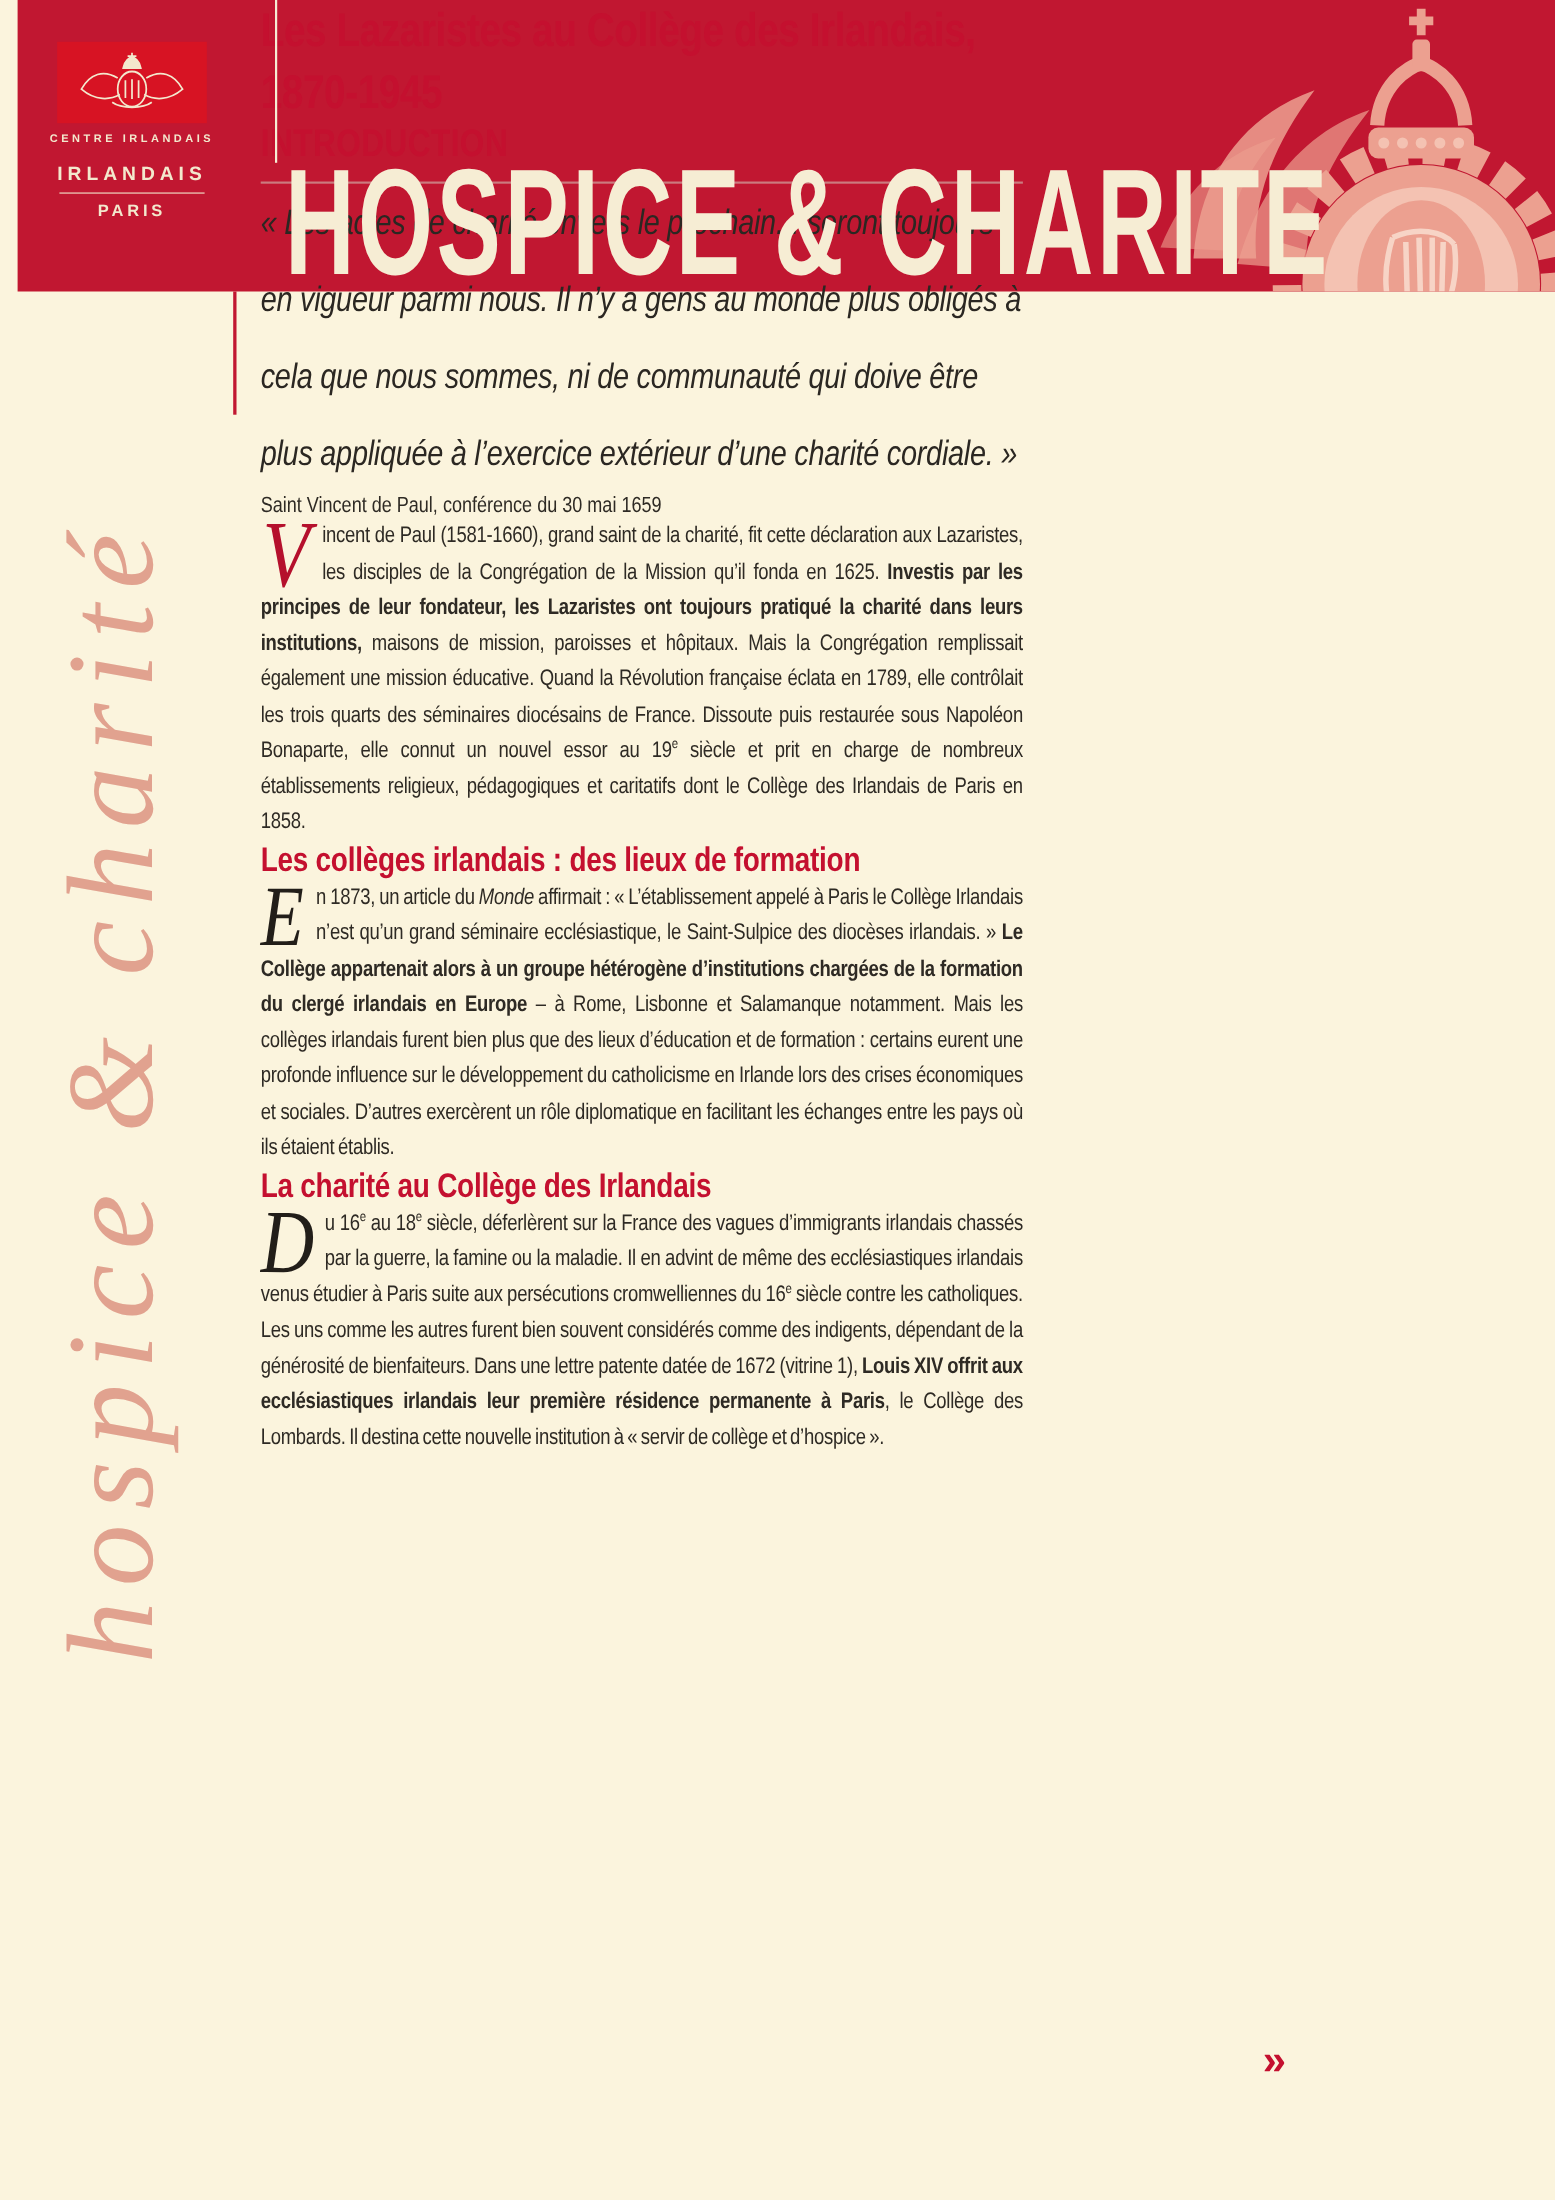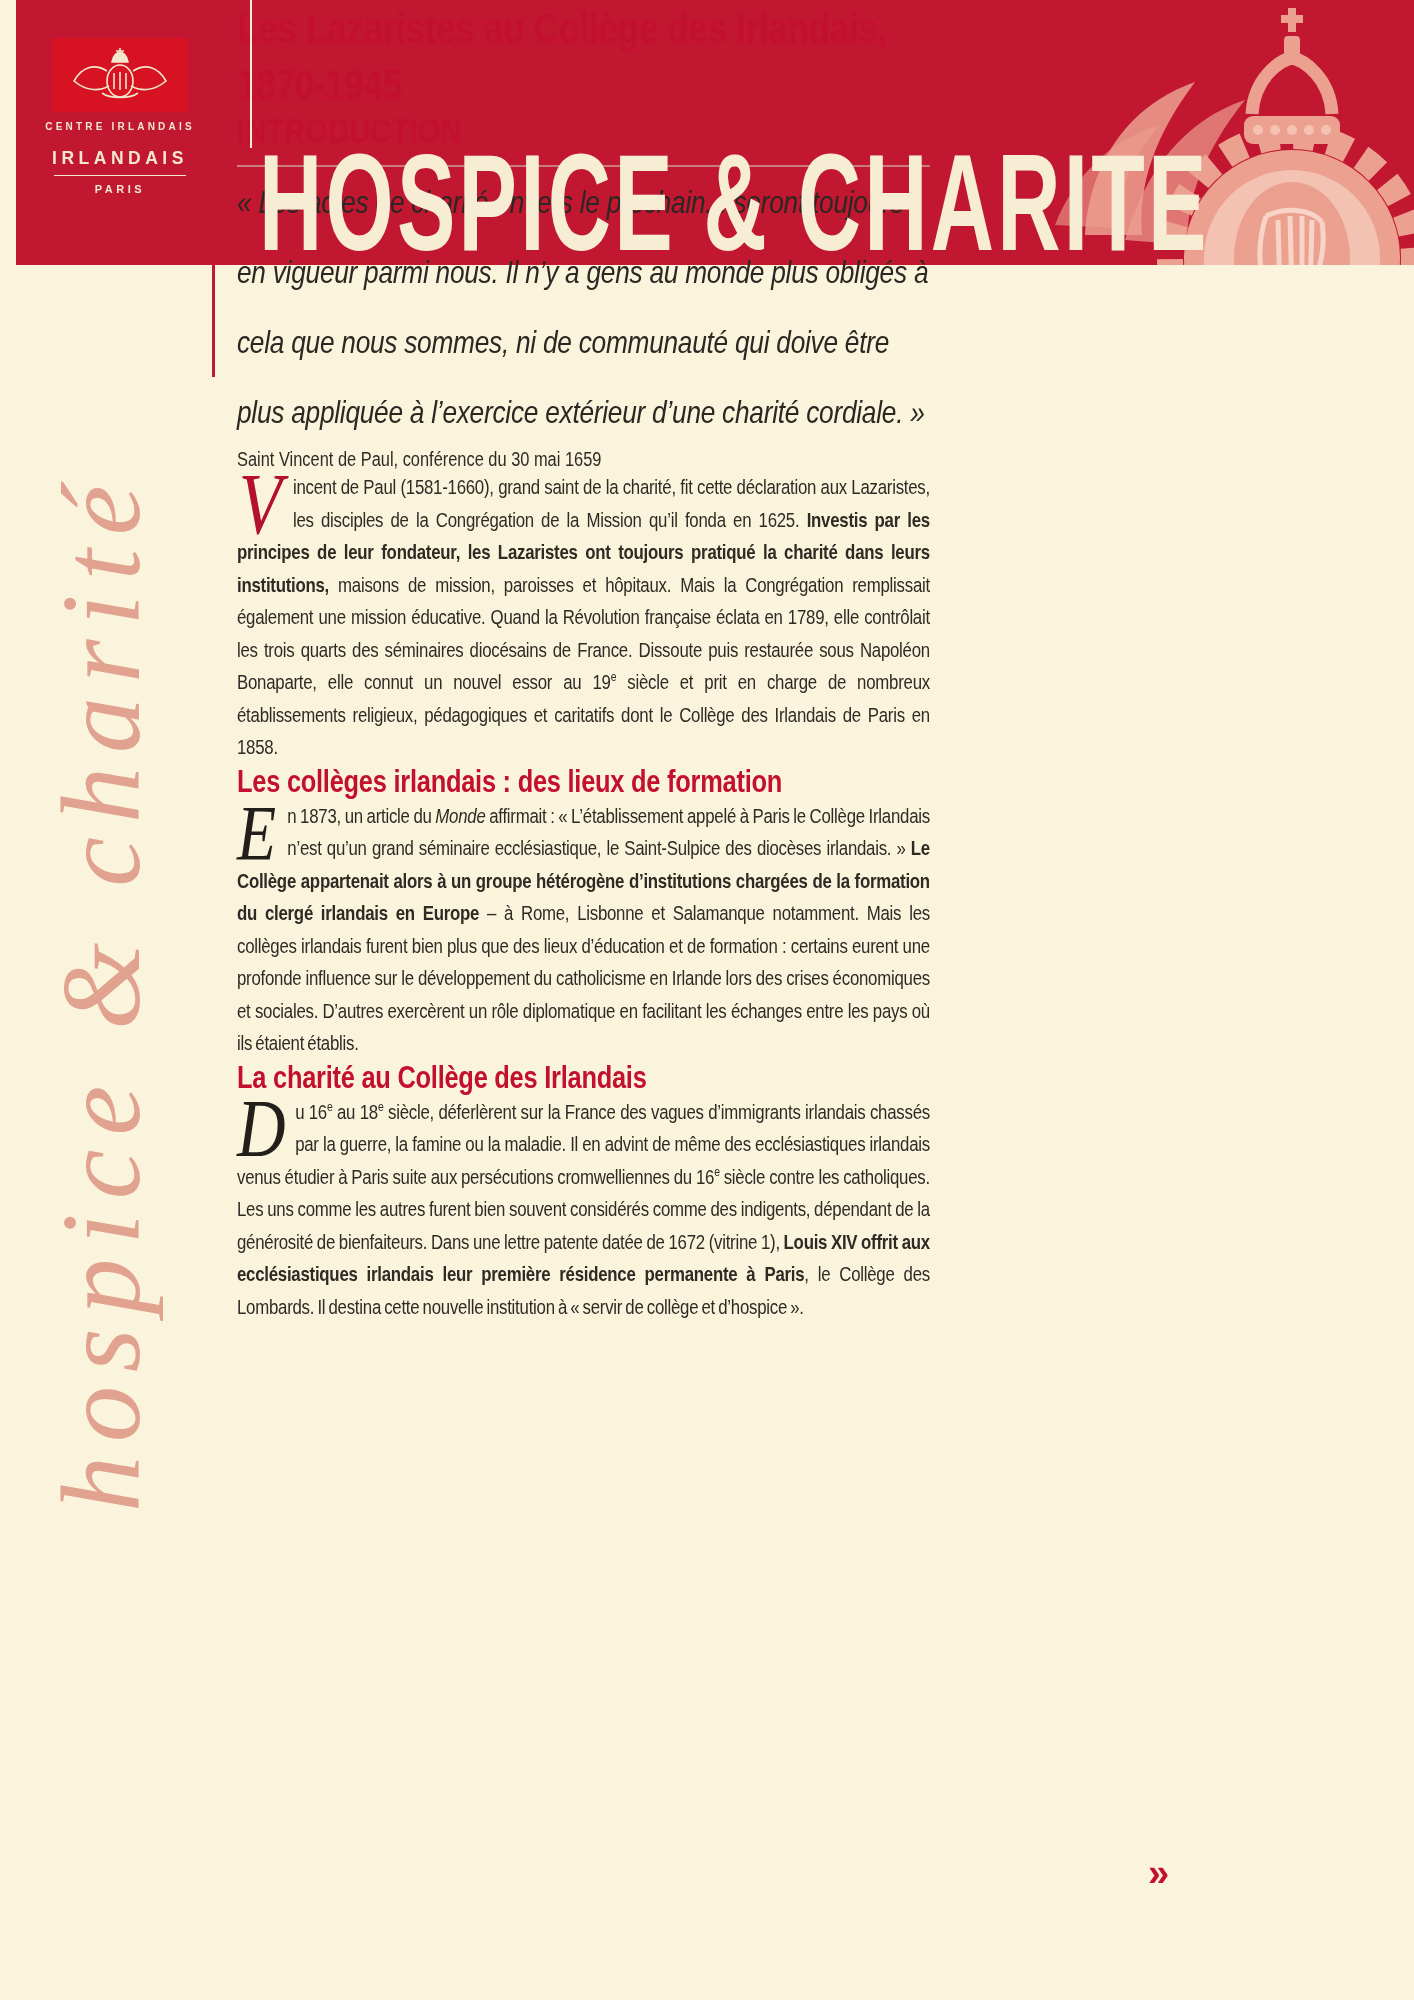--- a/index.html
+++ b/index.html
@@ -11,21 +11,21 @@
   .banner-title{position:absolute;left:243px;top:134px;font-size:137px;line-height:1.0;font-weight:bold;
         color:#f6edd4;letter-spacing:5px;transform:scaleX(0.64);transform-origin:0 0;
         white-space:nowrap;z-index:3;}
   .crest{position:absolute;right:0;top:0;z-index:1;}
   
   .logo{position:absolute;left:30px;top:38px;width:180px;text-align:center;color:#f3e8cd;z-index:5;}
   .logo-box{width:136px;height:74px;background:#d71323;margin:0 auto;display:flex;align-items:center;justify-content:center;}
   .logo-line1{margin-top:9px;font-size:10px;font-weight:bold;letter-spacing:3.2px;}
   .logo-name{margin-top:16px;font-size:17.5px;font-weight:bold;letter-spacing:4.5px;}
   .logo-divider{width:132px;height:1px;background:#f3e8cd;margin:6px auto 0;}
-  .logo-city{margin-top:7px;font-size:11px;font-weight:bold;letter-spacing:3.5px;}
+  .logo-city{margin-top:7px;font-size:15px;font-weight:bold;letter-spacing:3.5px;}
   
   .red-tick{position:absolute;left:212px;top:265px;width:3px;height:112px;background:#c11731;}
   .vertical-script{position:absolute;left:26px;top:1512px;transform:rotate(-90deg);transform-origin:0 0;
         font-family:"Liberation Serif",serif;font-style:italic;font-size:112px;letter-spacing:14px;
         color:#e1a28f;white-space:nowrap;line-height:150px;}
   
   .content{position:absolute;left:237px;top:0;width:845px;transform:scaleX(0.82);transform-origin:0 0;
         color:#2e2a24;}
   .content div{margin:0;}
   .article-title{margin-top:336px;color:#c4102f;font-weight:bold;font-size:43px;line-height:56px;

